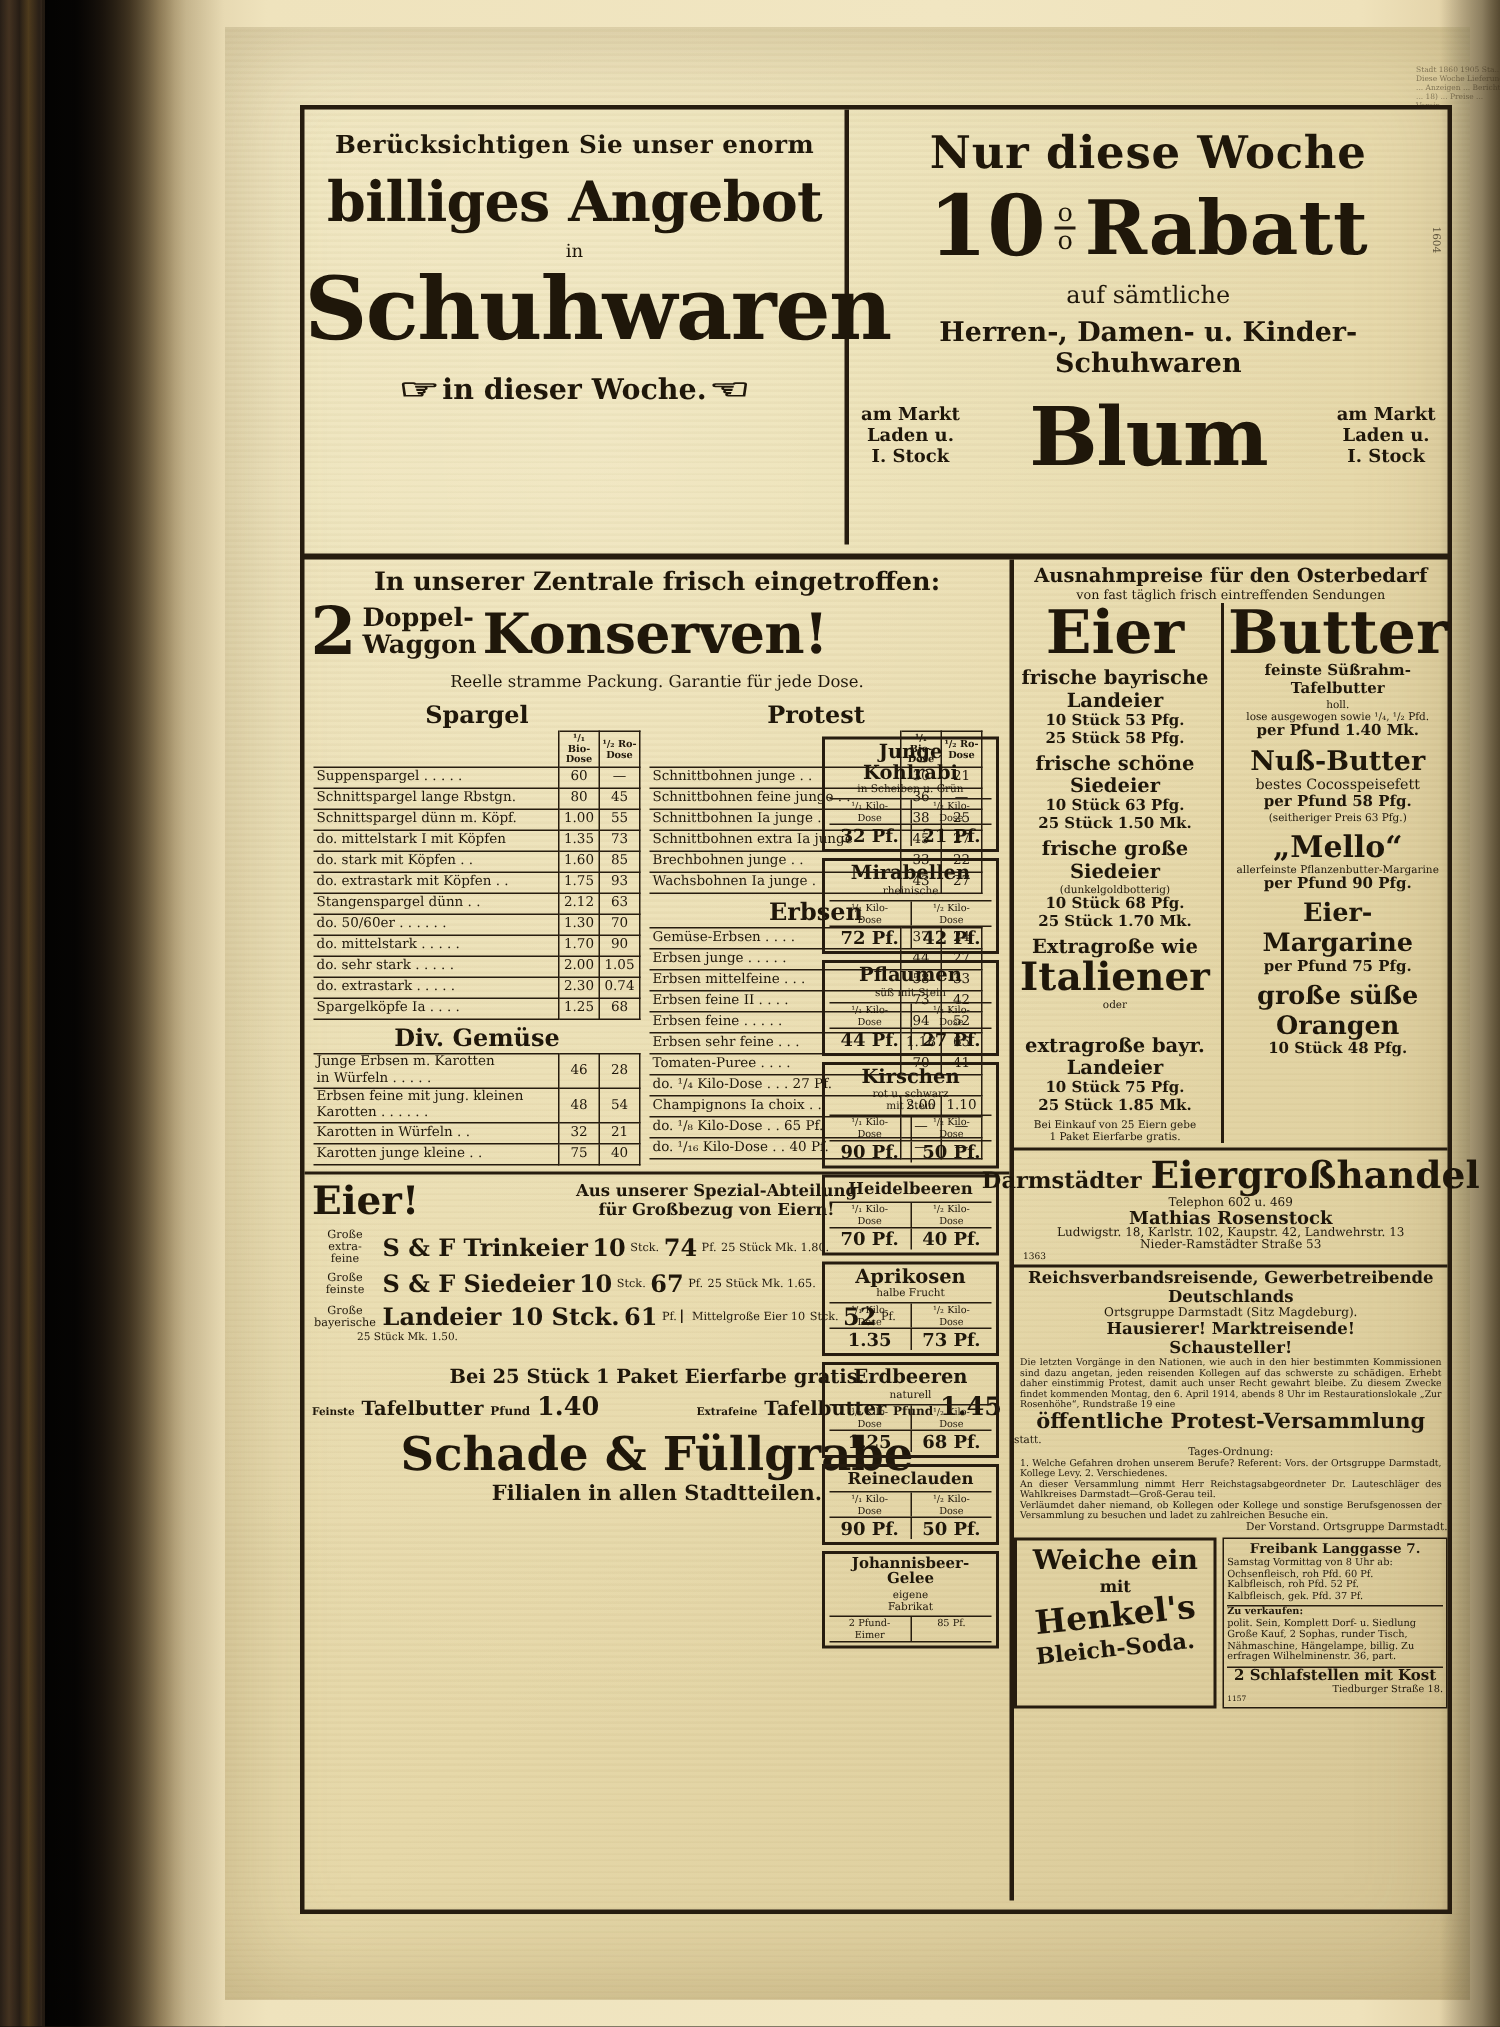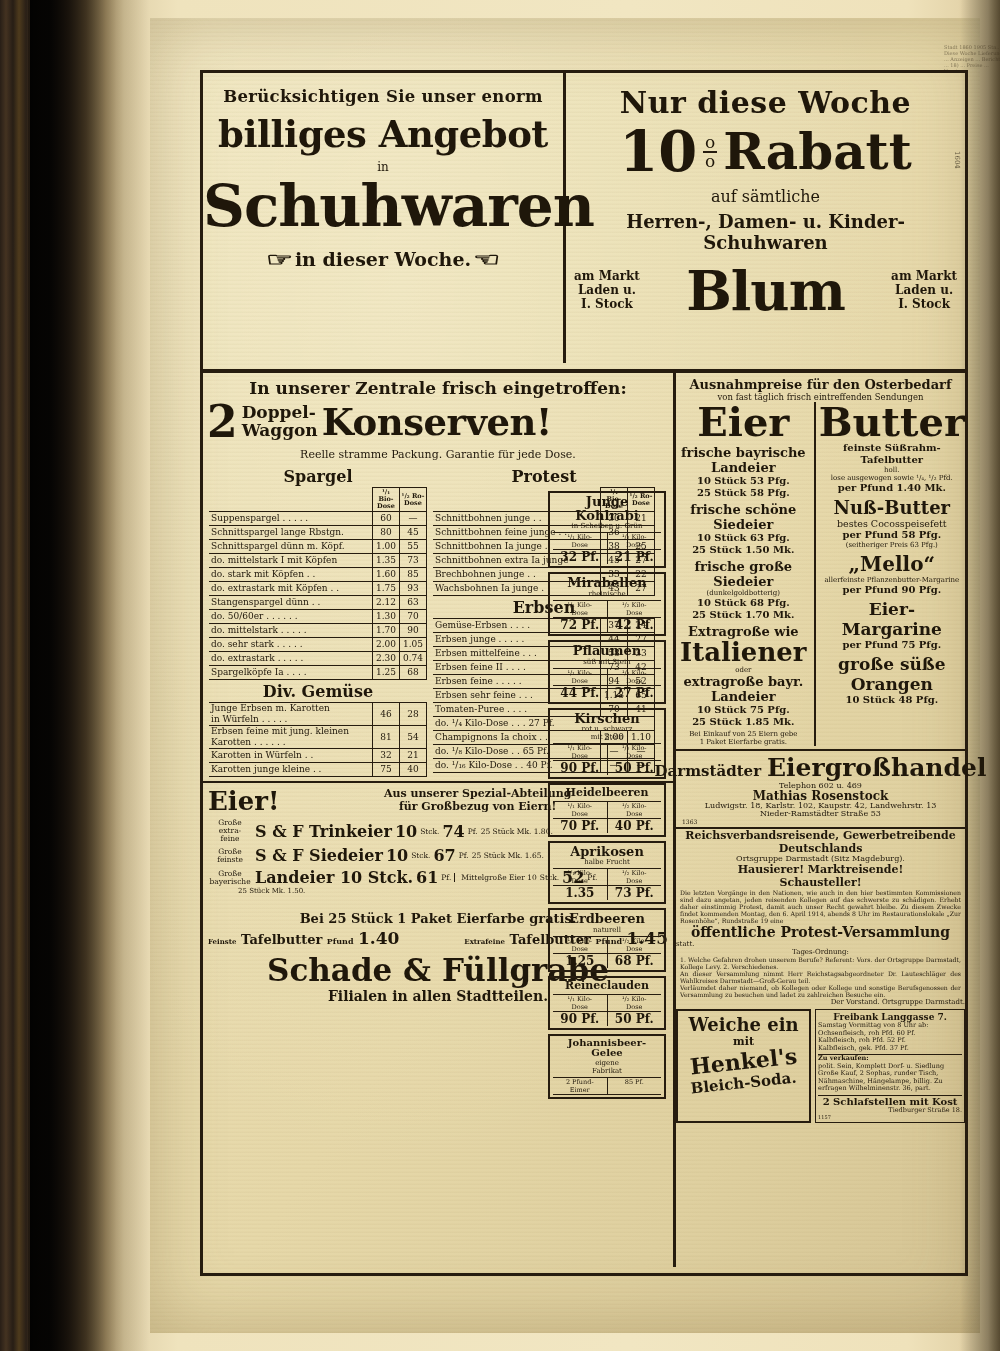--- a/index.html
+++ b/index.html
@@ -278,21 +278,21 @@
               <tbody>
                   <tr>
                     <td class="name" style="white-space:pre-line">Junge Erbsen m. Karotten
    in Würfeln . . . . .</td>
                     <td class="num">46</td>
                     <td class="num">28</td>
                   </tr>
               <tr>
                     <td class="name" style="white-space:pre-line">Erbsen feine mit jung. kleinen
    Karotten . . . . . .</td>
-                    <td class="num">81</td>
+                    <td class="num">48</td>
                     <td class="num">54</td>
                   </tr>
               <tr>
                     <td class="name">Karotten in Würfeln . .</td>
                     <td class="num">32</td>
                     <td class="num">21</td>
                   </tr>
               <tr>
                     <td class="name">Karotten junge kleine . .</td>
                     <td class="num">75</td>
@@ -601,21 +601,21 @@
             <div class="rsec">frische schöne Siedeier</div>
             <div class="rlineb">10 Stück     63 Pfg.</div>
             <div class="rlineb">25 Stück   1.50 Mk.</div>
             <div class="rsec">frische große Siedeier</div>
             <div class="tiny">(dunkelgoldbotterig)</div>
             <div class="rlineb">10 Stück     68 Pfg.</div>
             <div class="rlineb">25 Stück   1.70 Mk.</div>
             <div class="rsec">Extragroße wie</div>
             <div style="font-size:26px;font-weight:bold;text-align:center;line-height:1.05">Italiener</div>
             <div class="tiny">oder</div>
-            <div class="rsec" style="margin-top:0">extragroße bayr. Landeier</div>
+            <div class="rsec" style="margin-top:16px">extragroße bayr. Landeier</div>
             <div class="rlineb">10 Stück     75 Pfg.</div>
             <div class="rlineb">25 Stück   1.85 Mk.</div>
             <div class="tiny" style="white-space:pre-line;margin-top:2px">Bei Einkauf von 25 Eiern gebe
 1 Paket Eierfarbe gratis.</div>
           </div>
           <div style="padding-left:3px;">
             <div class="hugeword">Butter</div>
             <div class="rlineb">feinste Süßrahm-Tafelbutter</div>
             <div class="tiny">holl.</div>
             <div class="tiny">lose ausgewogen sowie ¹/₄, ¹/₂ Pfd.</div>

